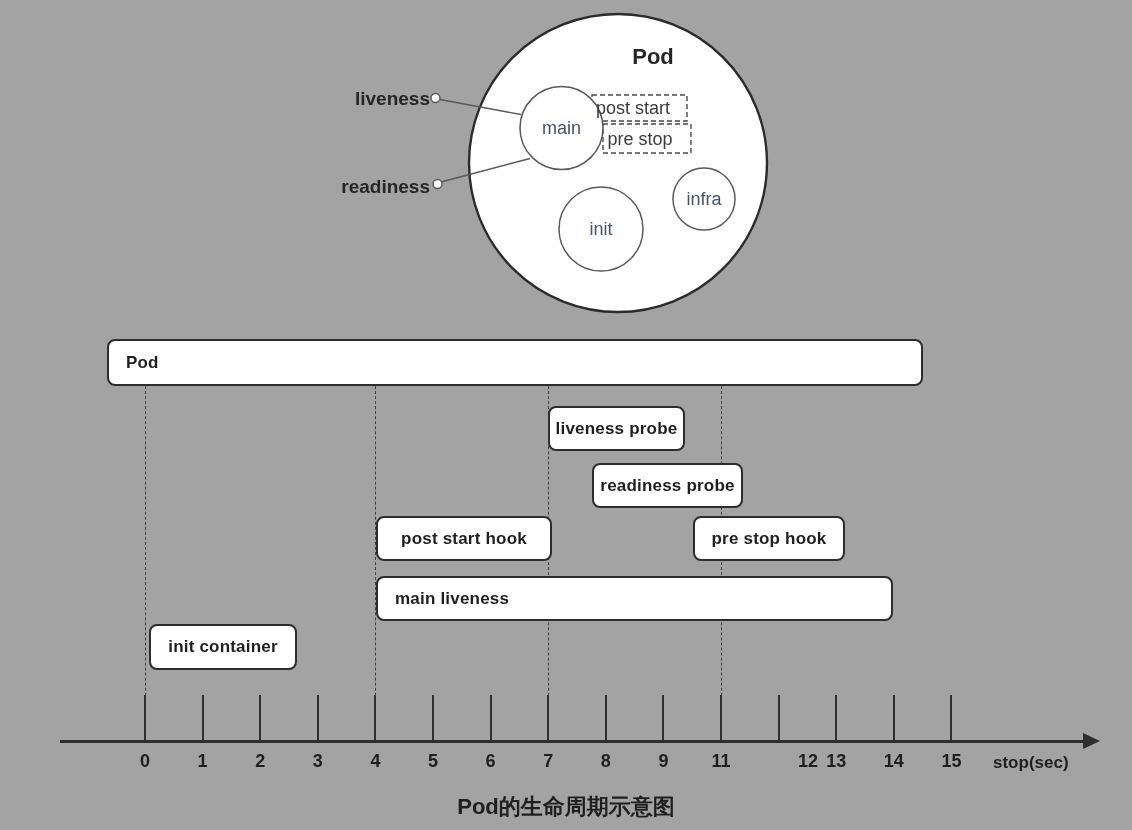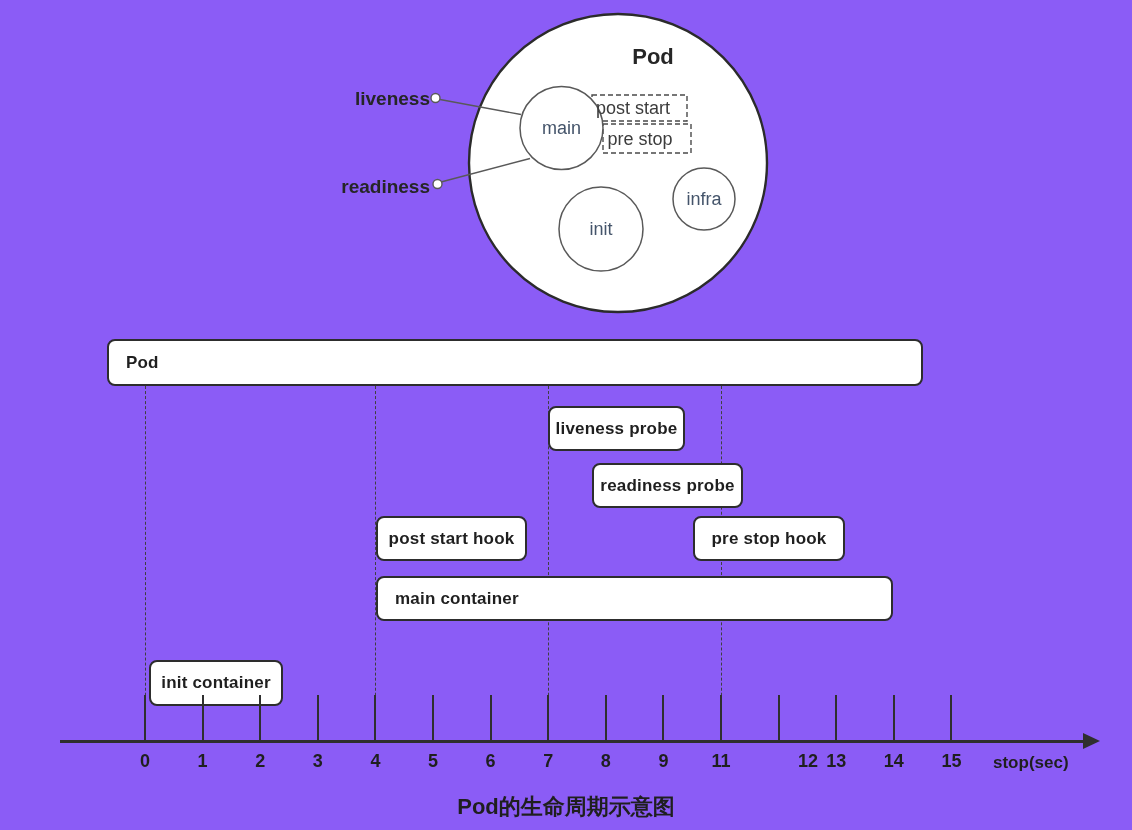--- a/index.html
+++ b/index.html
@@ -1,17 +1,17 @@
 <!DOCTYPE html>
 <html><head>
 <meta charset="utf-8">
 <style>
   html,body{margin:0;padding:0;background:#ffffff;}
   #canvas{
-    position:relative;width:1132px;height:830px;background:#8b5cf6;overflow:hidden;
+    position:relative;width:1132px;height:830px;background:#a3a3a3;overflow:hidden;
     font-family:"Liberation Sans",sans-serif;
   }
   svg text{font-family:"Liberation Sans",sans-serif;}
   .layer{position:absolute;left:0;top:0;width:1132px;height:830px;}
   #guides-layer{z-index:1;}
   #boxes-layer{z-index:2;}
   #axis-layer{z-index:3;}
   #top-diagram{position:absolute;left:0;top:0;width:1132px;height:332px;z-index:2;}
 
   .tbox{
@@ -87,30 +87,30 @@
   <div id="boxes-layer" class="layer">
     <div class="tbox padl" style="left:107px;top:339px;width:816px;height:47px;">
       <span>Pod</span>
     </div>
     <div class="tbox center" style="left:548px;top:406px;width:137px;height:45px;">
       <span>liveness probe</span>
     </div>
     <div class="tbox center" style="left:548px;top:463px;width:151px;height:45px;margin-left:44px;">
       <span>readiness probe</span>
     </div>
-    <div class="tbox center" style="left:376px;top:516px;width:151px;height:45px;">
+    <div class="tbox center" style="left:376px;top:516px;width:176px;height:45px;">
       <span>post start hook</span>
     </div>
     <div class="tbox center" style="left:693px;top:516px;width:152px;height:45px;">
       <span>pre stop hook</span>
     </div>
     <div class="tbox padl" style="left:376px;top:576px;width:517px;height:45px;">
-      <span>main container</span>
+      <span>main liveness</span>
     </div>
-    <div class="tbox center" style="left:149px;top:660px;width:134px;height:46px;">
+    <div class="tbox center" style="left:149px;top:624px;width:148px;height:46px;">
       <span>init container</span>
     </div>
   </div>
 
   <div id="axis-layer" class="layer">
     <div id="axis-line"></div>
     <div id="axis-arrow"></div>
     <div id="axis-ticks">
         <div class="tick" style="left: 143.9px;"></div>
         <div class="tick-label" style="left: 123px;">0</div>

